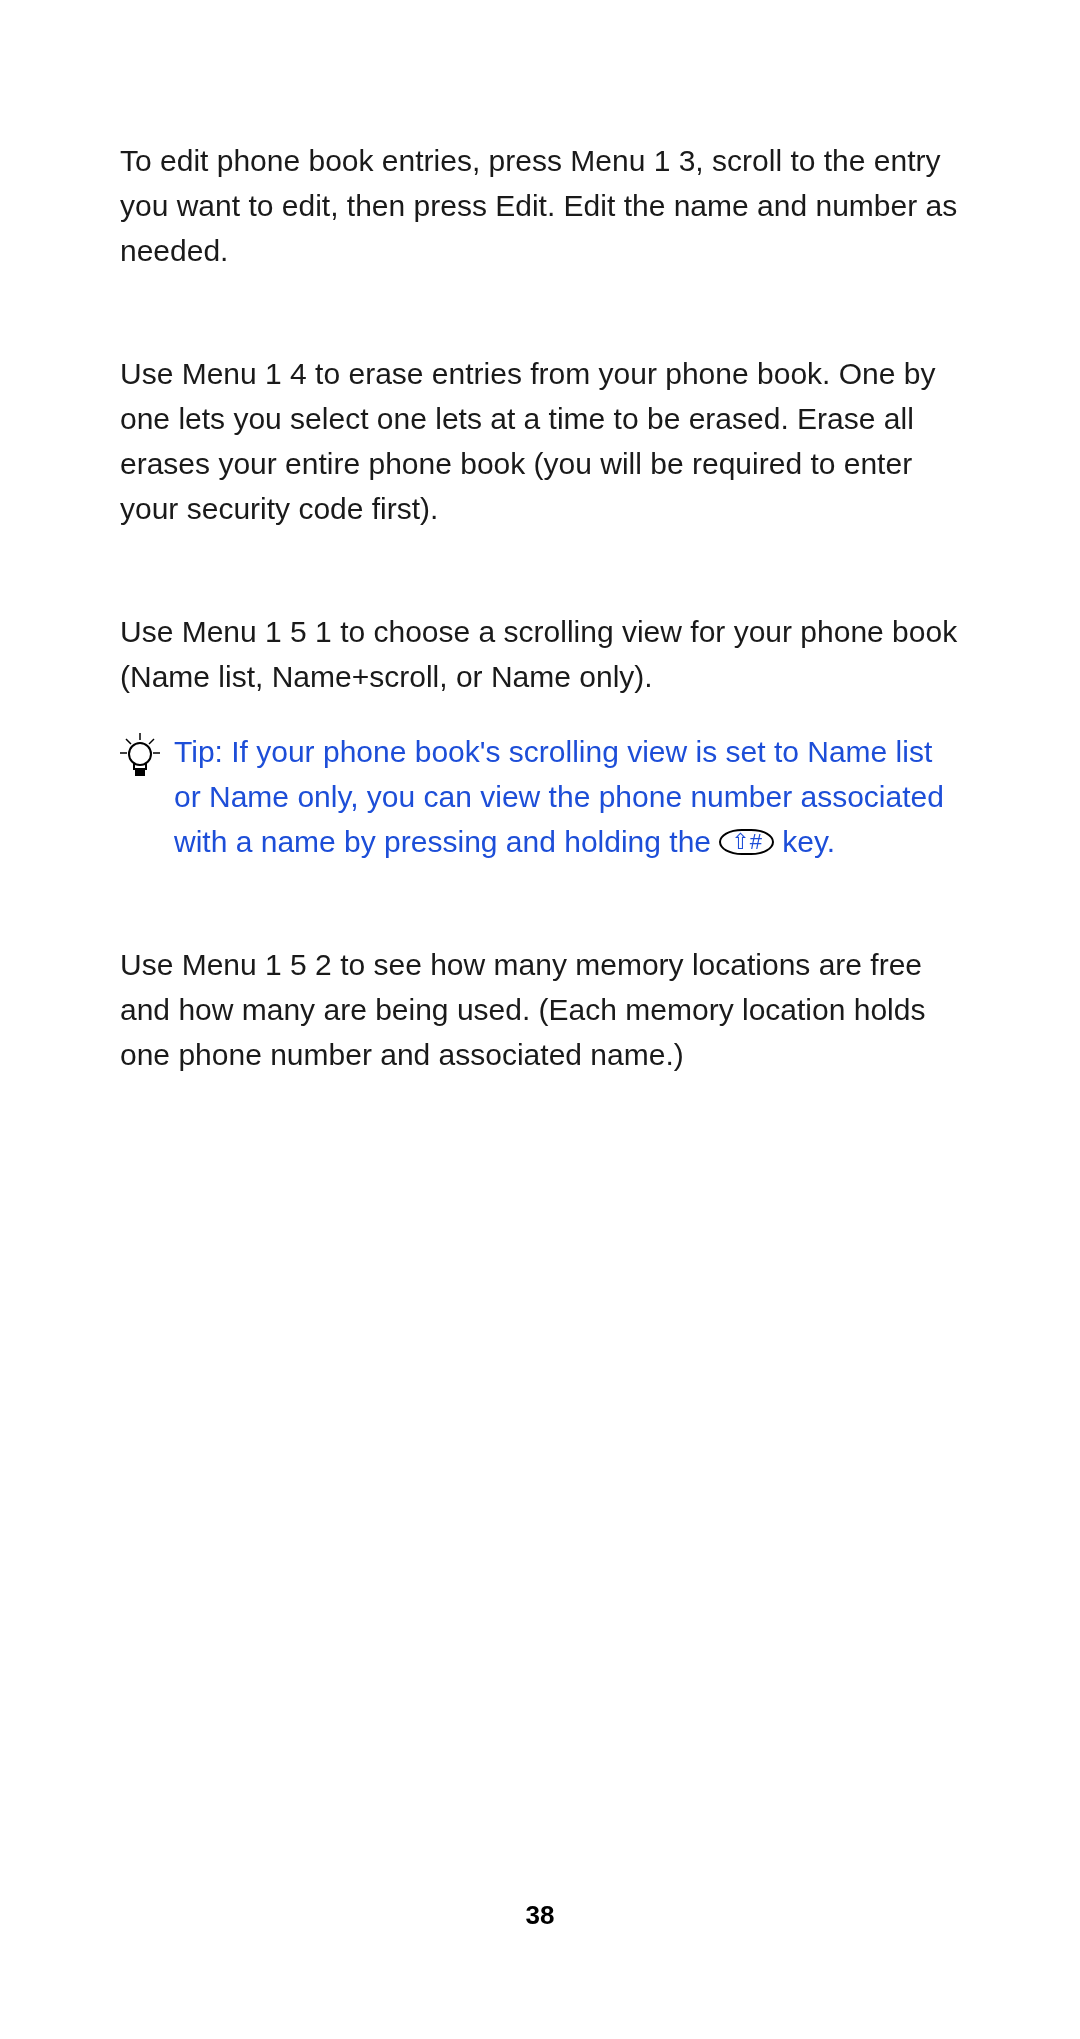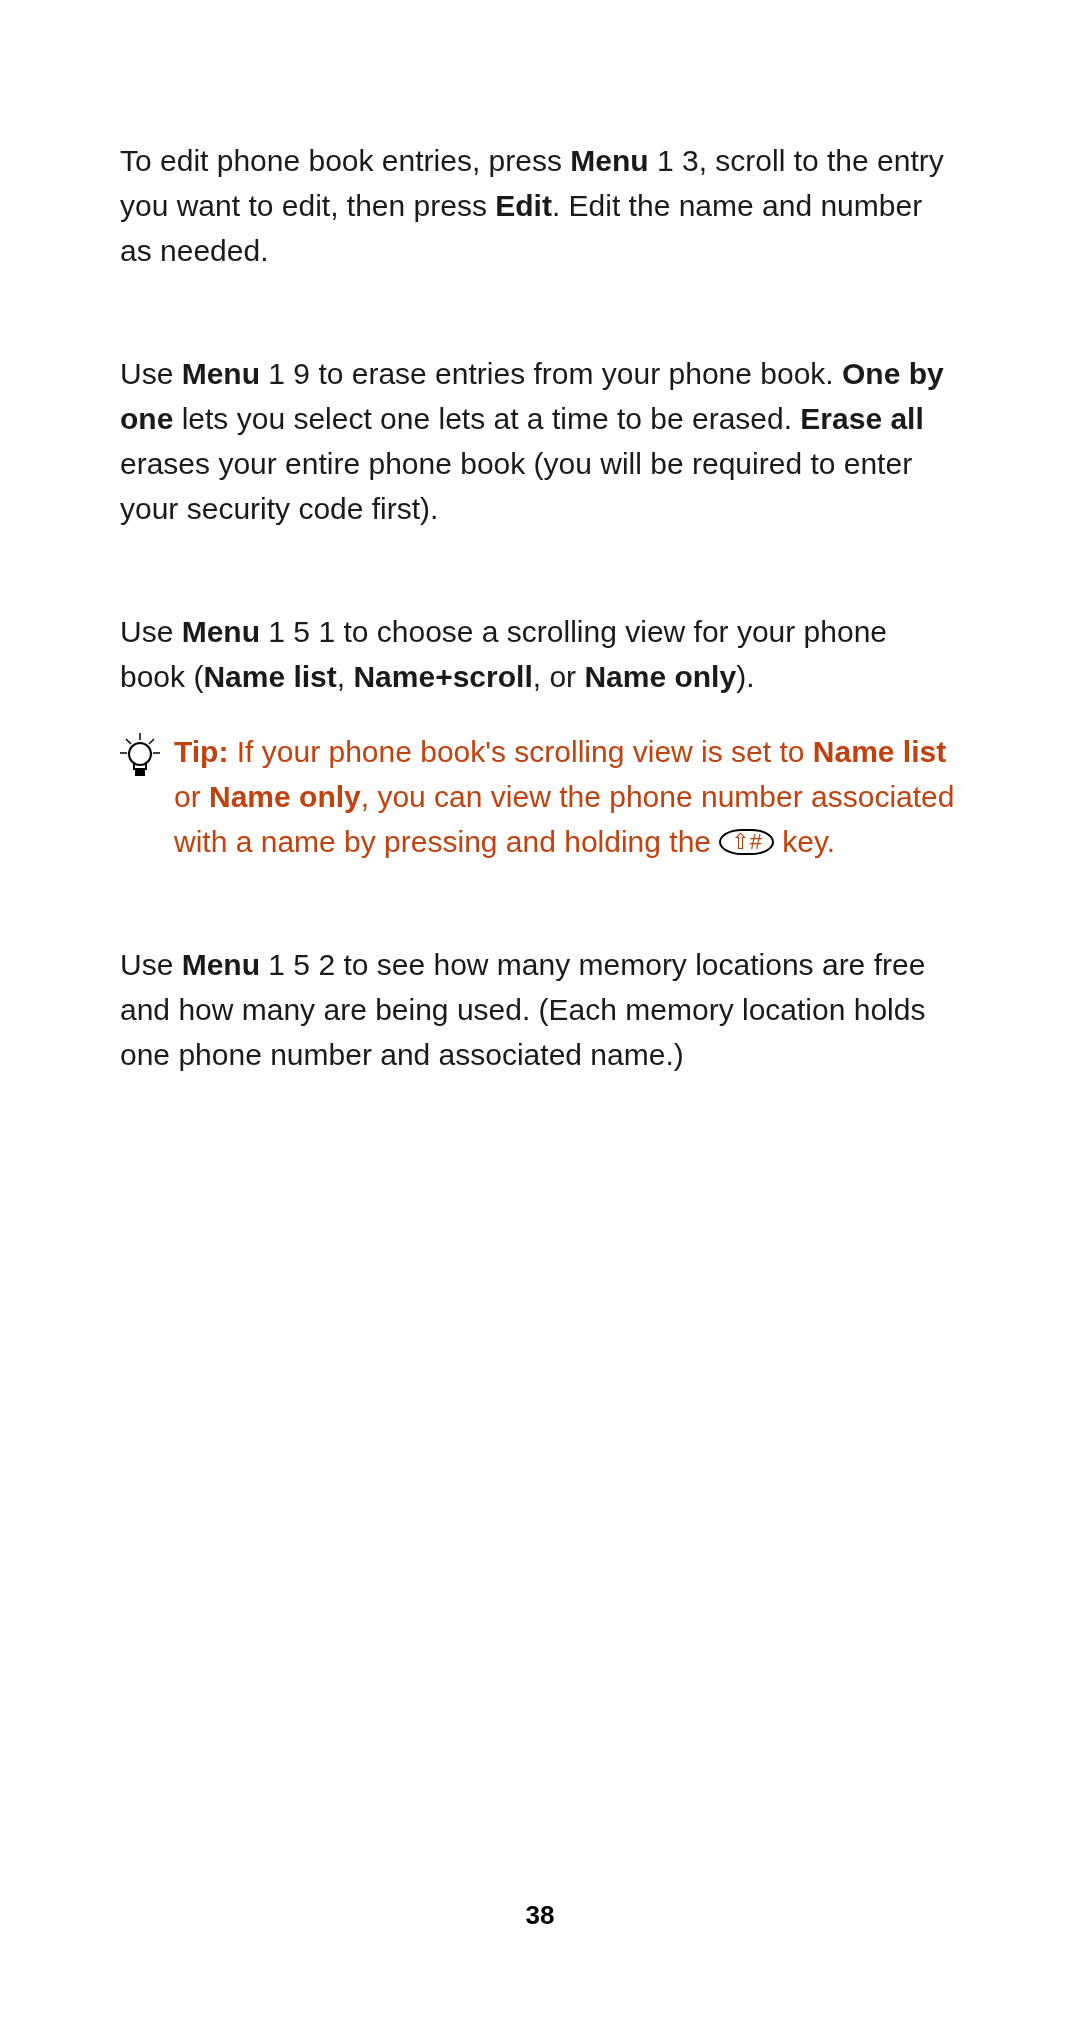--- a/index.html
+++ b/index.html
@@ -23,37 +23,37 @@
     }
     p {
       font-size: 30px;
       line-height: 1.5;
       margin-bottom: 20px;
       color: #1a1a1a;
     }
     .section {
       margin-bottom: 78px;
     }
-    .bold { font-weight: bold; }
+    .bold { font-weight: normal; }
     .tip-block {
       display: flex;
       align-items: flex-start;
       margin-top: 30px;
       gap: 14px;
     }
     .tip-icon {
       flex-shrink: 0;
       width: 40px;
       height: 48px;
       margin-top: 4px;
     }
     .tip-text {
       font-size: 30px;
       line-height: 1.5;
-      color: #c2410c;
+      color: #1d4ed8;
     }
     .key-icon {
       display: inline-block;
       border: 2px solid #000;
       border-radius: 50% / 60%;
       padding: 0px 10px;
       font-size: 22px;
       line-height: 22px;
       vertical-align: middle;
       position: relative;
@@ -75,21 +75,21 @@
 <div class="page">
 
   <div class="section">
     <p>
       <span>To edit phone book entries, press </span><span class="bold">Menu</span><span> 1 3, scroll to the entry you want to edit, then press </span><span class="bold">Edit</span><span>. Edit the name and number as needed.</span>
     </p>
   </div>
 
   <div class="section">
     <p>
-      <span>Use </span><span class="bold">Menu</span><span> 1 9 to erase entries from your phone book. </span><span class="bold">One by one</span><span> lets you select one lets at a time to be erased. </span><span class="bold">Erase all</span><span> erases your entire phone book (you will be required to enter your security code first).</span>
+      <span>Use </span><span class="bold">Menu</span><span> 1 4 to erase entries from your phone book. </span><span class="bold">One by one</span><span> lets you select one lets at a time to be erased. </span><span class="bold">Erase all</span><span> erases your entire phone book (you will be required to enter your security code first).</span>
     </p>
   </div>
 
   <div class="section">
     <p>
       <span>Use </span><span class="bold">Menu</span><span> 1 5 1 to choose a scrolling view for your phone book (</span><span class="bold">Name list</span><span>, </span><span class="bold">Name+scroll</span><span>, or </span><span class="bold">Name only</span><span>).</span>
     </p>
     <div class="tip-block">
       <div class="tip-icon">
         <svg viewBox="0 0 40 48" width="40" height="48">

